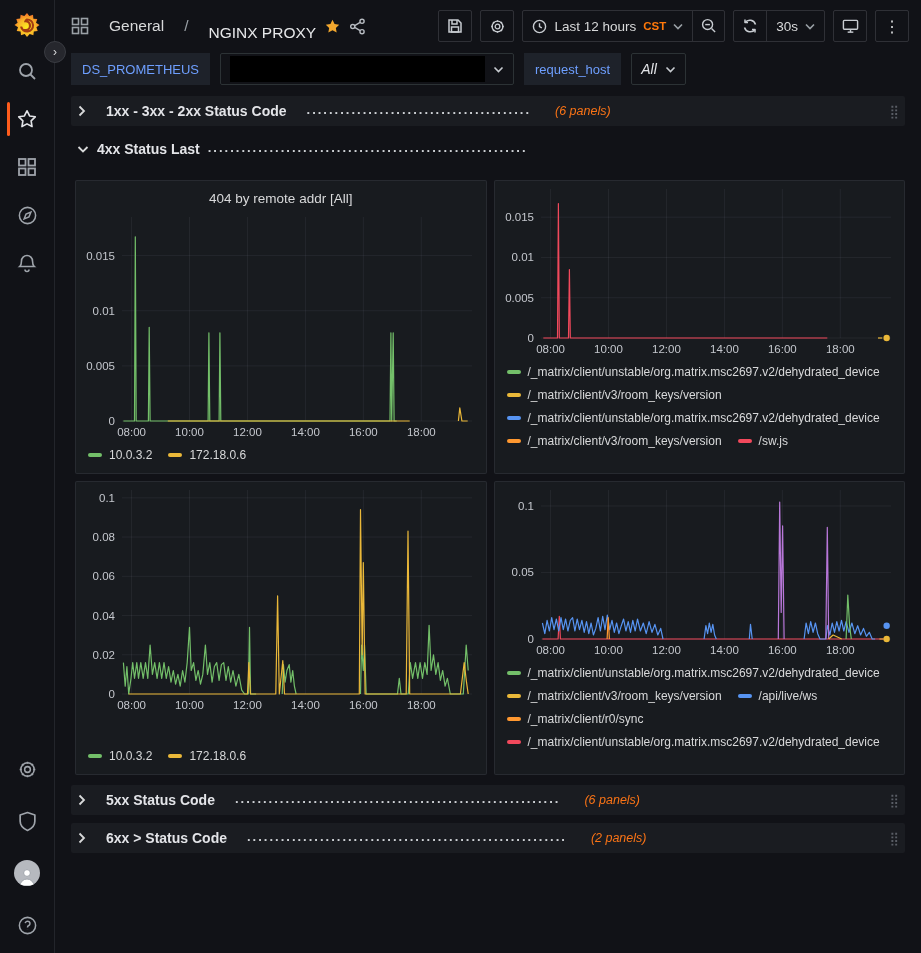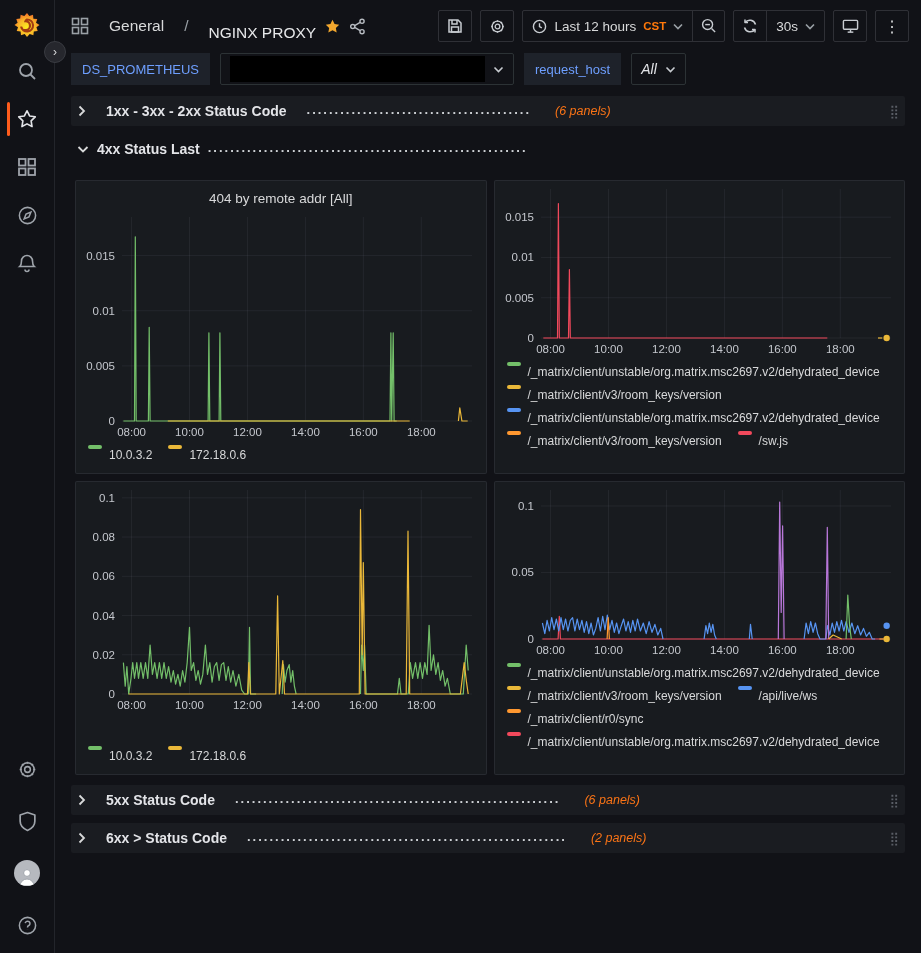--- a/index.html
+++ b/index.html
@@ -97,21 +97,21 @@
     flex:0 0 28px; display:flex; align-items:center; justify-content:center;
     font-size:13.5px; font-weight:500; color:#d8d9da; padding-top:6px; cursor:pointer;
   }
   .chart { flex:1 1 auto; min-height:0; position:relative; cursor:crosshair; }
   .chart.fixed { flex:0 0 178px; }
   .legend {
     flex:0 0 auto; display:flex; flex-wrap:wrap; align-items:center;
     column-gap:16px; row-gap:3px; padding:3px 12px 8px; font-size:12px;
     line-height:20px; color:#d8d9da;
   }
-  .legend .li { display:inline-flex; align-items:flex-start; cursor:pointer; white-space:nowrap; }
+  .legend .li { display:inline-flex; align-items:center; cursor:pointer; white-space:nowrap; }
   .legend .sw { width:14px; height:4px; border-radius:2px; margin-right:7px; display:inline-block; }
   svg text { font-family:"Liberation Sans", sans-serif; }
 </style>
 </head>
 <body>
 
 <aside class="sidebar">
   <div class="logo">
     <svg width="30" height="30" viewBox="0 0 30 30">
       <defs>

